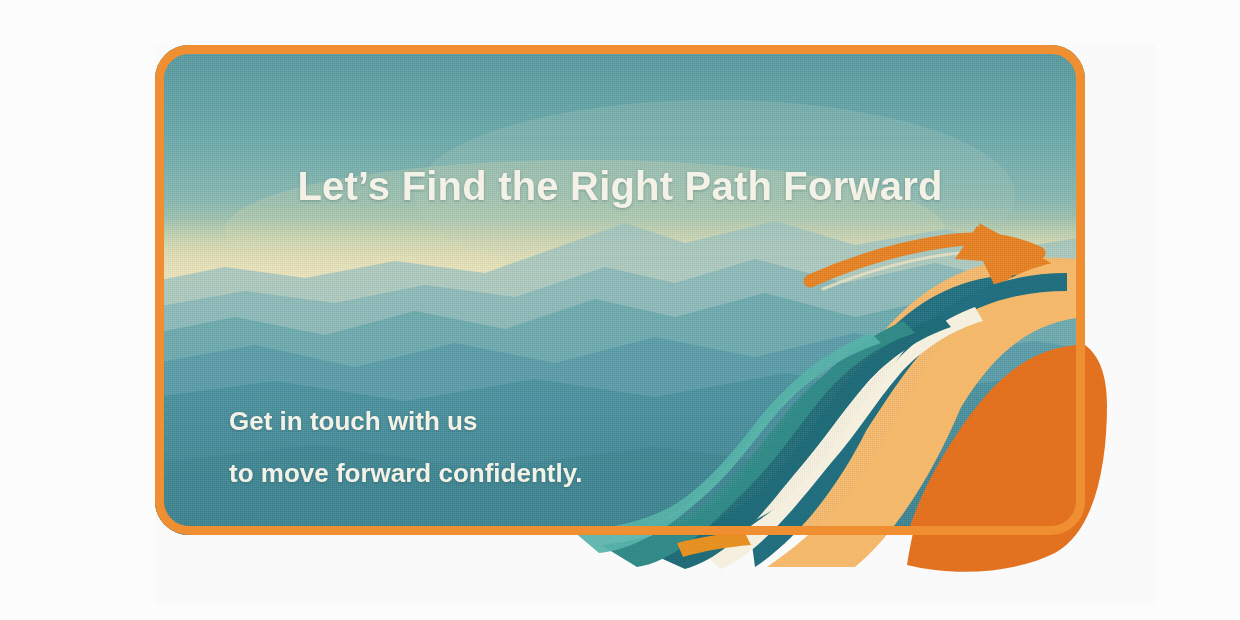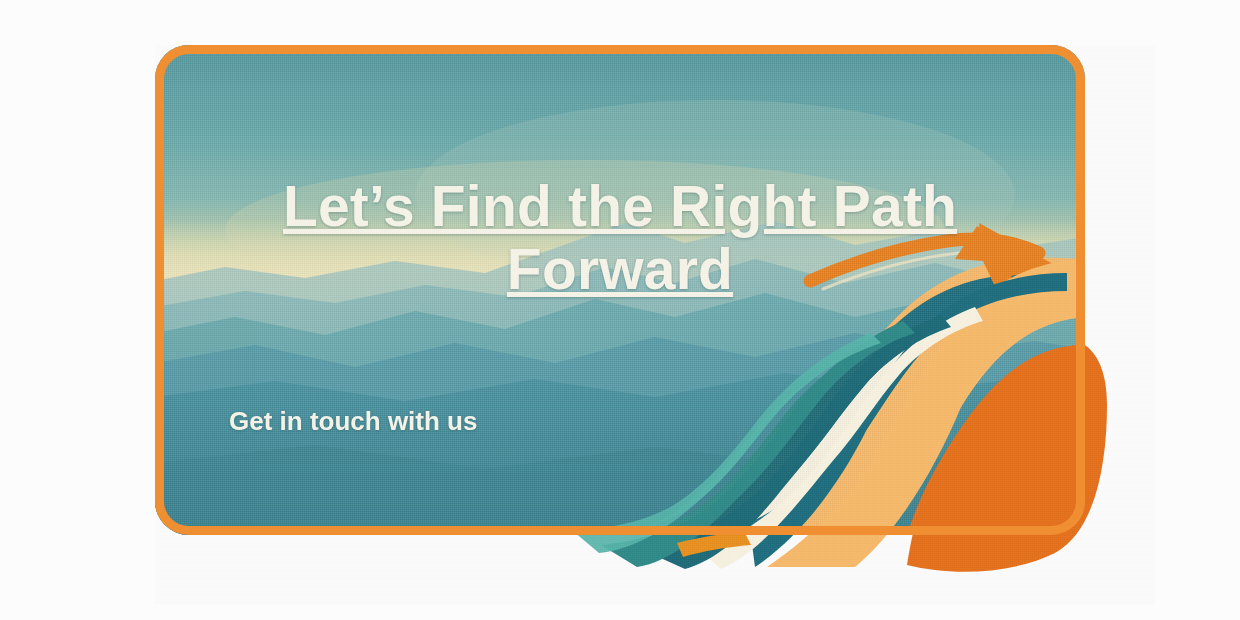--- a/index.html
+++ b/index.html
@@ -81,28 +81,27 @@
 
   
   .headline {
     position: absolute;
     left: 0;
     right: 0;
     top: 92px;
     text-align: center;
     z-index: 8;
     color: #f4f2e7;
-    font-size: 57px;
+    font-size: 40px;
     font-weight: bold;
     letter-spacing: .2px;
     line-height: 1.1;
     text-shadow: 0 1px 3px rgba(20,60,70,.30);
     padding: 0 36px;
     box-sizing: border-box;
-    text-decoration: underline;
   }
 
   .subcopy {
     position: absolute;
     left: 74px;
     top: 345px;
     z-index: 8;
     color: #f4f2e7;
     font-size: 26px;
     font-weight: bold;
@@ -244,20 +243,21 @@
       </svg>
       <div class="texture"></div>
     </div>
 
     <div class="card-frame"></div>
 
     <h1 class="headline">Let’s Find the Right Path Forward</h1>
 
     <div class="subcopy">
       <span class="line">Get in touch with us</span>
+      <span class="line">to move forward confidently.</span>
     </div>
   </div>
 
   <div class="spill">
     <svg class="spill-svg" width="1000" height="560" viewBox="0 0 1000 560" xmlns="http://www.w3.org/2000/svg">
 
       <path d="M930,300 C880,300 840,330 800,392 C770,438 760,470 752,520
                C800,532 860,528 900,508 C940,486 952,420 952,360 C952,330 944,310 930,300 Z" fill="#e4701c"></path>
 
       <path d="M806,362 C840,306 878,276 930,272 L930,214

